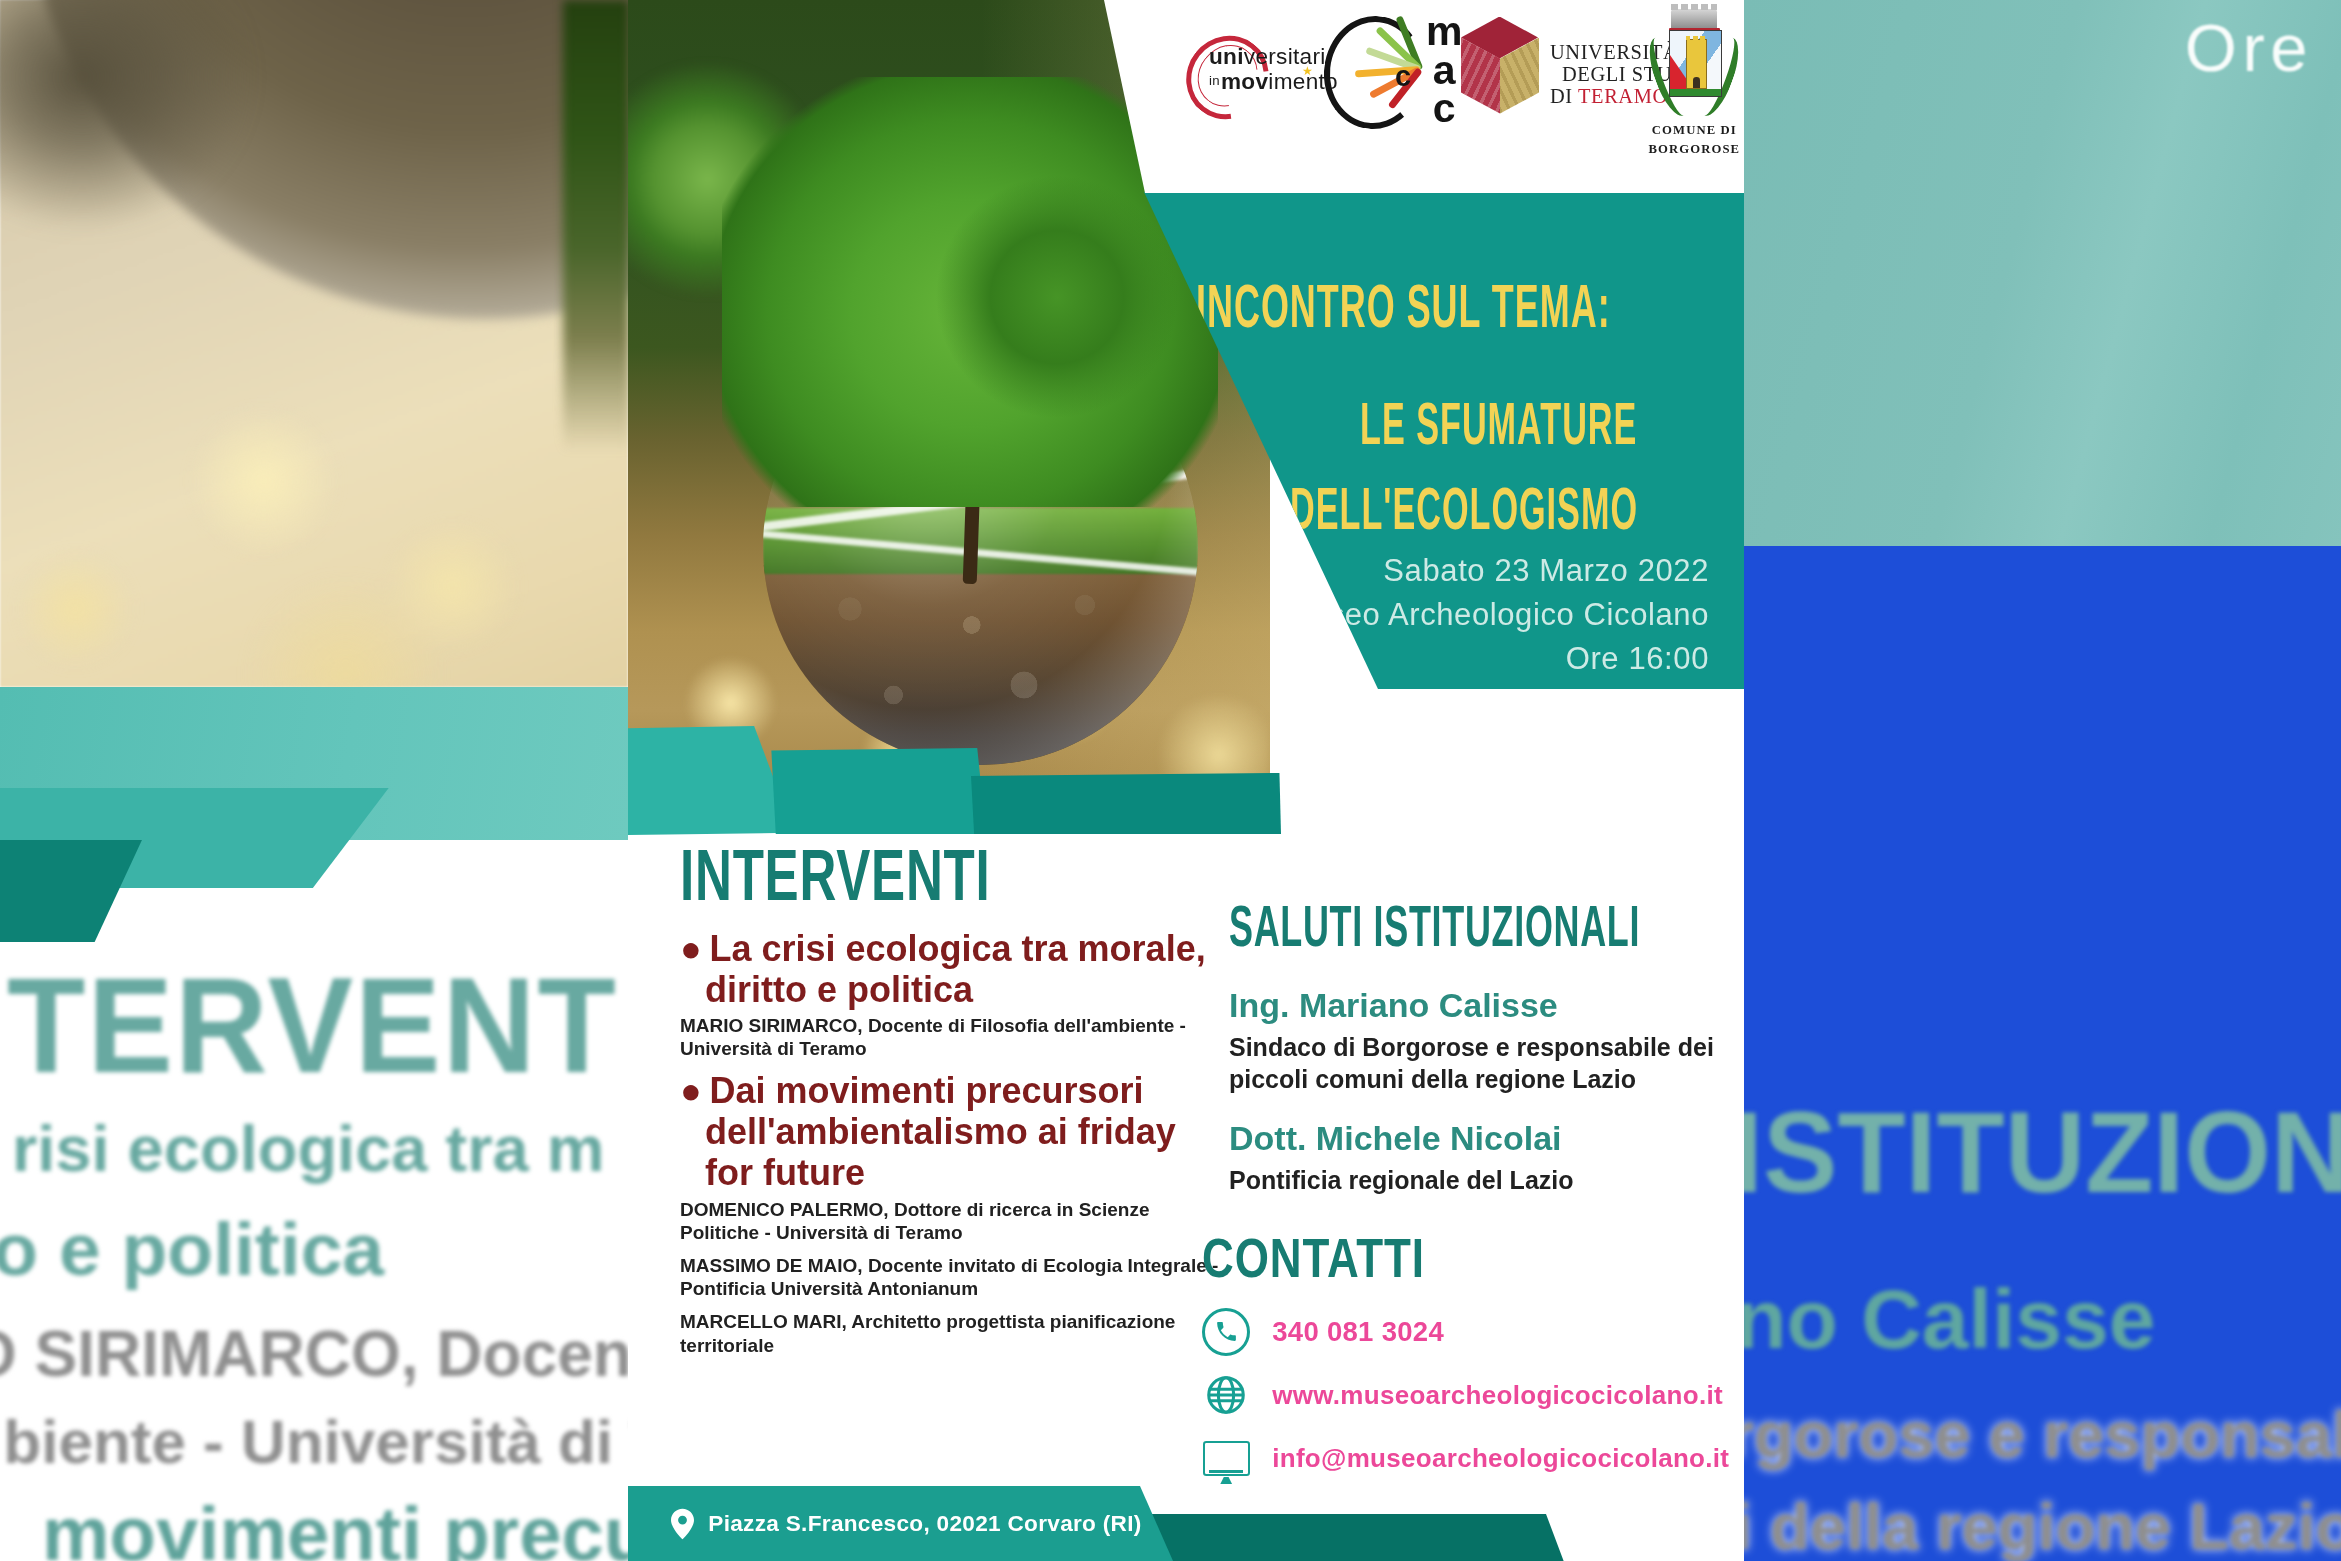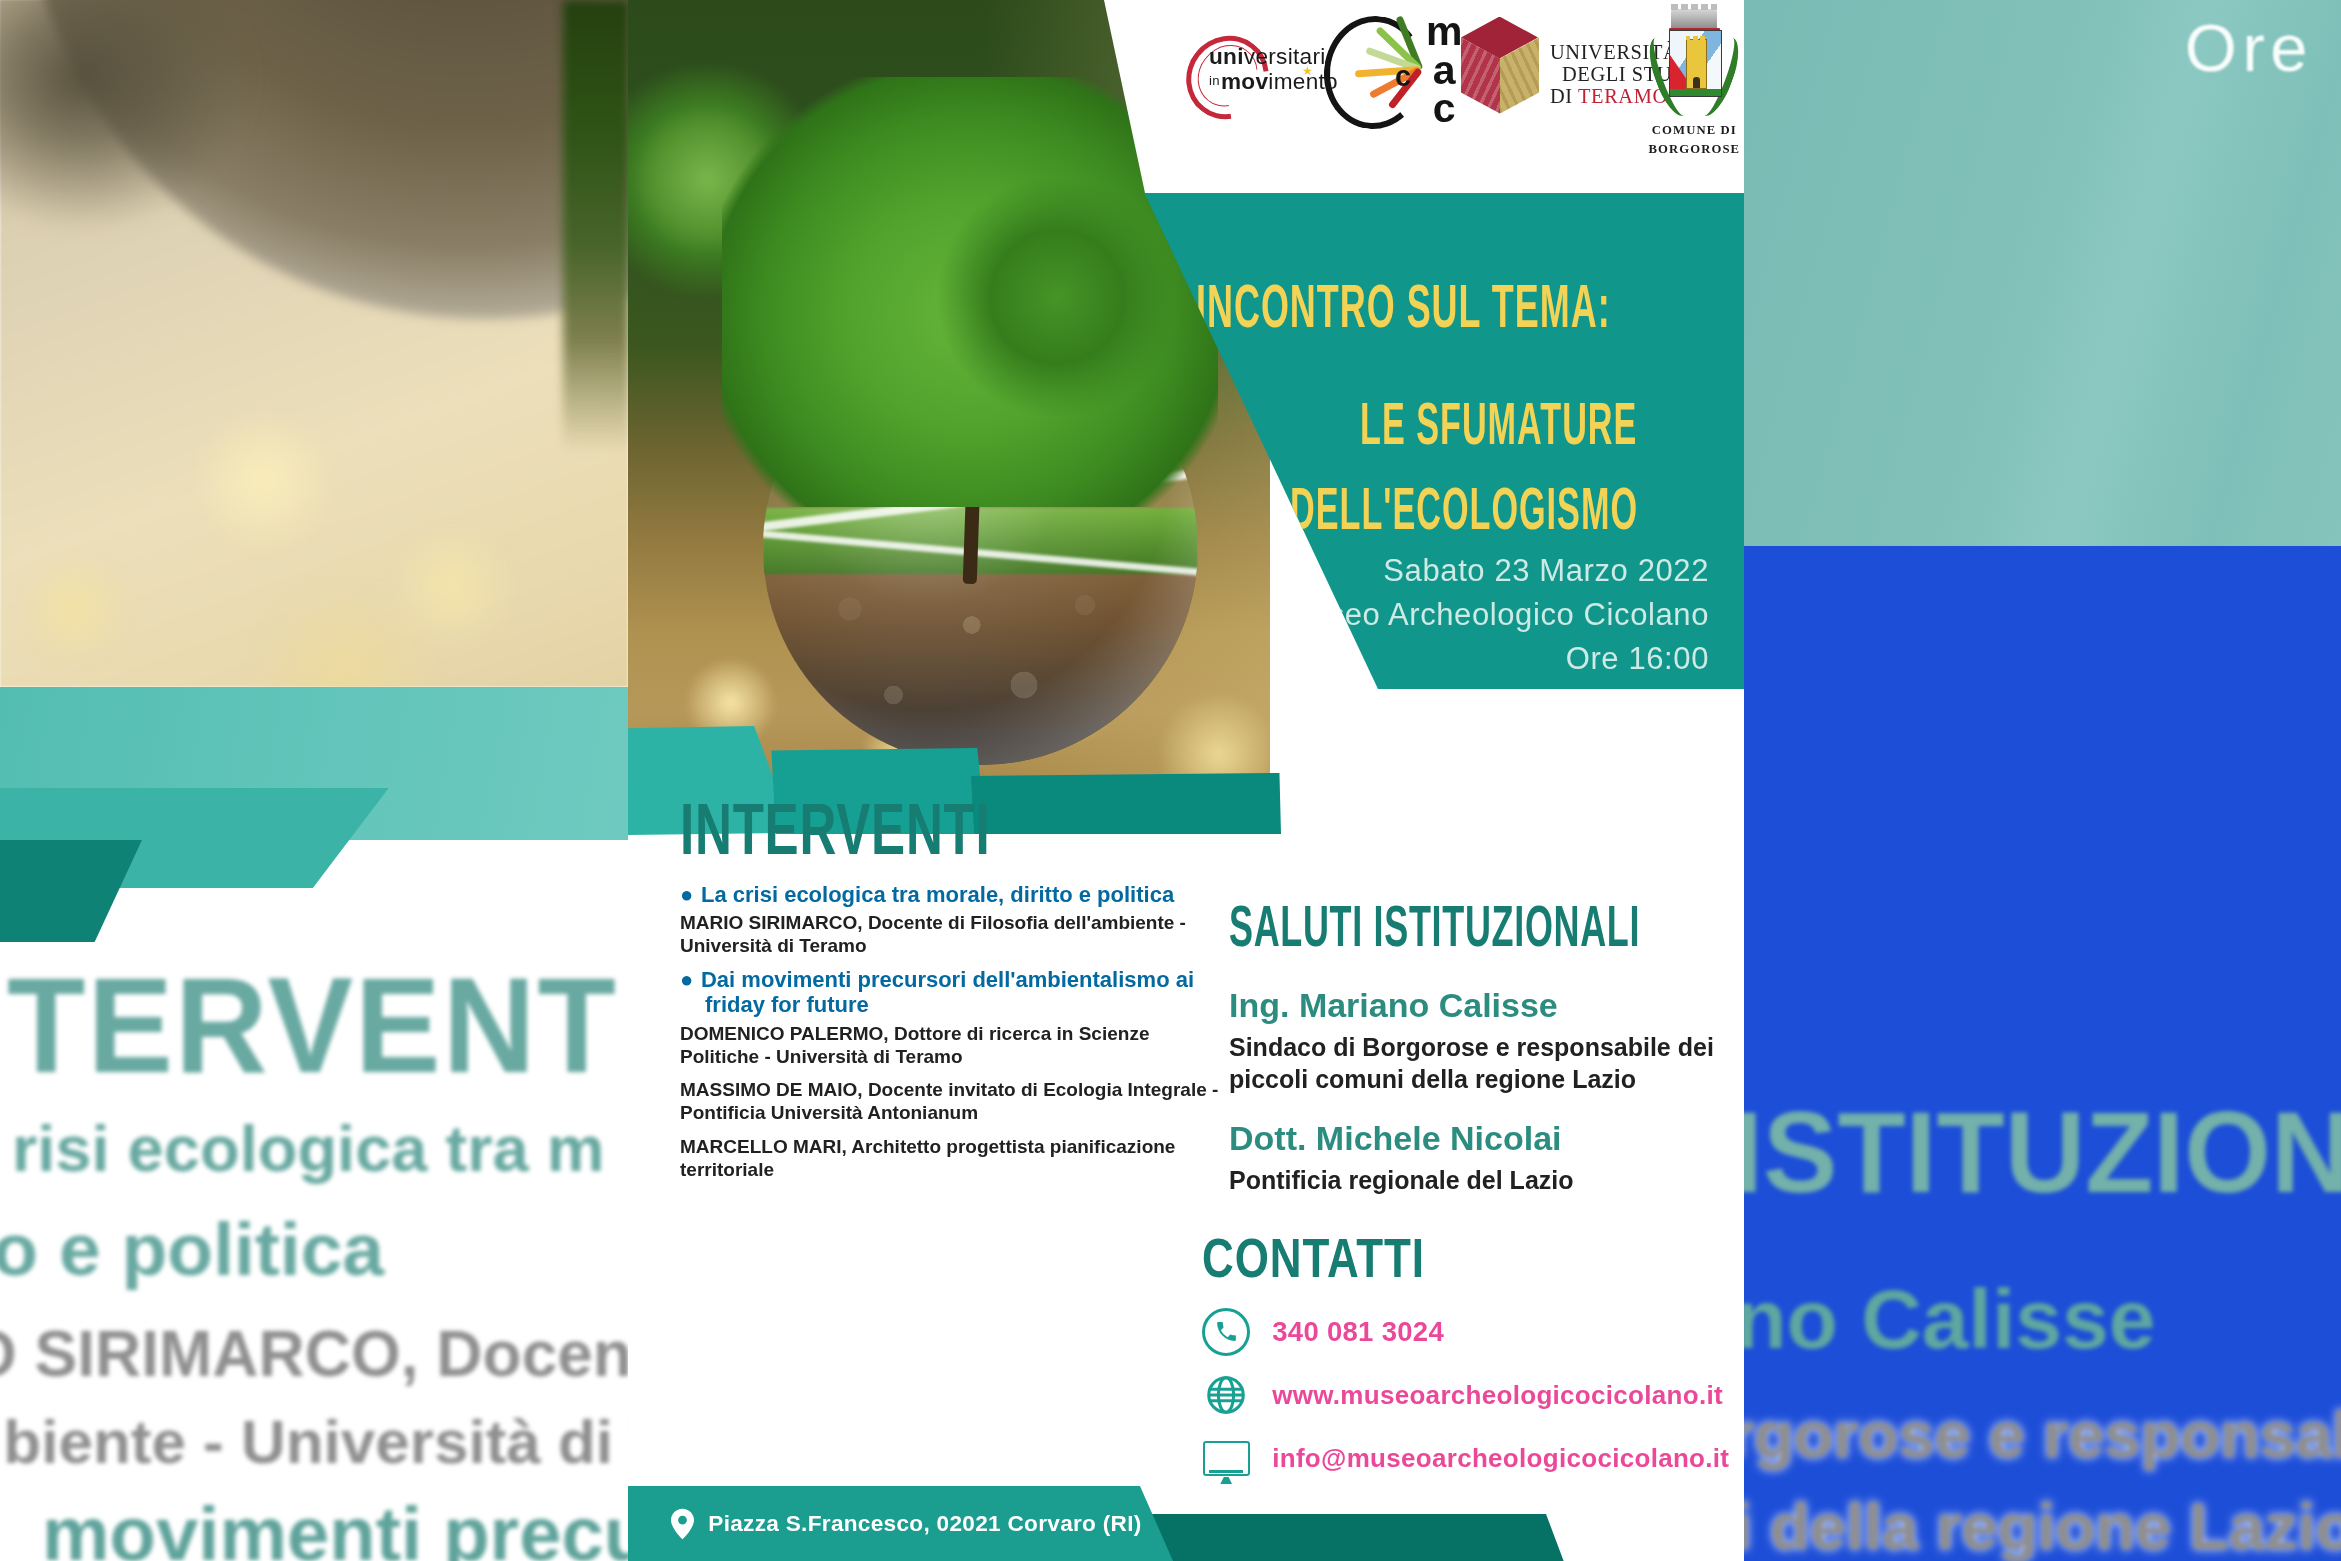--- a/index.html
+++ b/index.html
@@ -160,24 +160,24 @@
   .tb-kicker{position:absolute;left:52px;top:83px;font-size:62px;font-weight:bold;color:#f2d355;
     white-space:nowrap;transform:scaleX(0.58);transform-origin:left top;letter-spacing:1.7px;line-height:1;}
   .tb-l1{position:absolute;left:216px;top:203px;font-size:59px;font-weight:bold;color:#f2d355;
     white-space:nowrap;transform:scaleX(0.58);transform-origin:left top;letter-spacing:1.7px;line-height:1;}
   .tb-l2{position:absolute;left:146px;top:288px;font-size:59px;font-weight:bold;color:#f2d355;
     white-space:nowrap;transform:scaleX(0.58);transform-origin:left top;letter-spacing:1.7px;line-height:1;}
   .tb-dates{position:absolute;right:35px;top:357px;text-align:right;font-size:31px;font-weight:400;
     color:#cdeae5;line-height:1.42;letter-spacing:0.6px;}
 
   
-  .col-interventi{position:absolute;left:52px;top:792px;width:551px;}
+  .col-interventi{position:absolute;left:52px;top:838px;width:551px;}
   .iv-heading{font-size:73px;font-weight:bold;color:#177c72;line-height:1;letter-spacing:1.1px;
     transform:scaleX(0.70);transform-origin:left top;white-space:nowrap;margin:0 0 16.5px 0;}
-  .iv-title{font-size:22px;font-weight:bold;color:#0369a1;line-height:1.14;padding-left:25px;text-indent:-25px;margin:0;}
+  .iv-title{font-size:36px;font-weight:bold;color:#7f1d1d;line-height:1.14;padding-left:25px;text-indent:-25px;margin:0;}
   .iv-speaker{font-size:19px;font-weight:bold;color:#212121;line-height:1.22;margin:4.4px 0 10px 0;}
   .iv-bullet{margin-right:7.7px;}
 
   
   .col-saluti{position:absolute;left:572px;top:897px;width:551px;}
   .sl-heading{font-size:58px;font-weight:bold;color:#177c72;line-height:1;letter-spacing:1.1px;
     transform:scaleX(0.62);transform-origin:left top;white-space:nowrap;margin:0 0 32px 29px;}
   .sl-name{font-size:34px;font-weight:bold;color:#2c8c80;margin:0 0 6.6px 29px;line-height:1.1;}
   .sl-role{font-size:25px;font-weight:bold;color:#212121;line-height:1.28;margin:0 0 25px 29px;width:496px;}
   .ct-heading{font-size:55px;font-weight:bold;color:#177c72;line-height:1;letter-spacing:1.1px;

